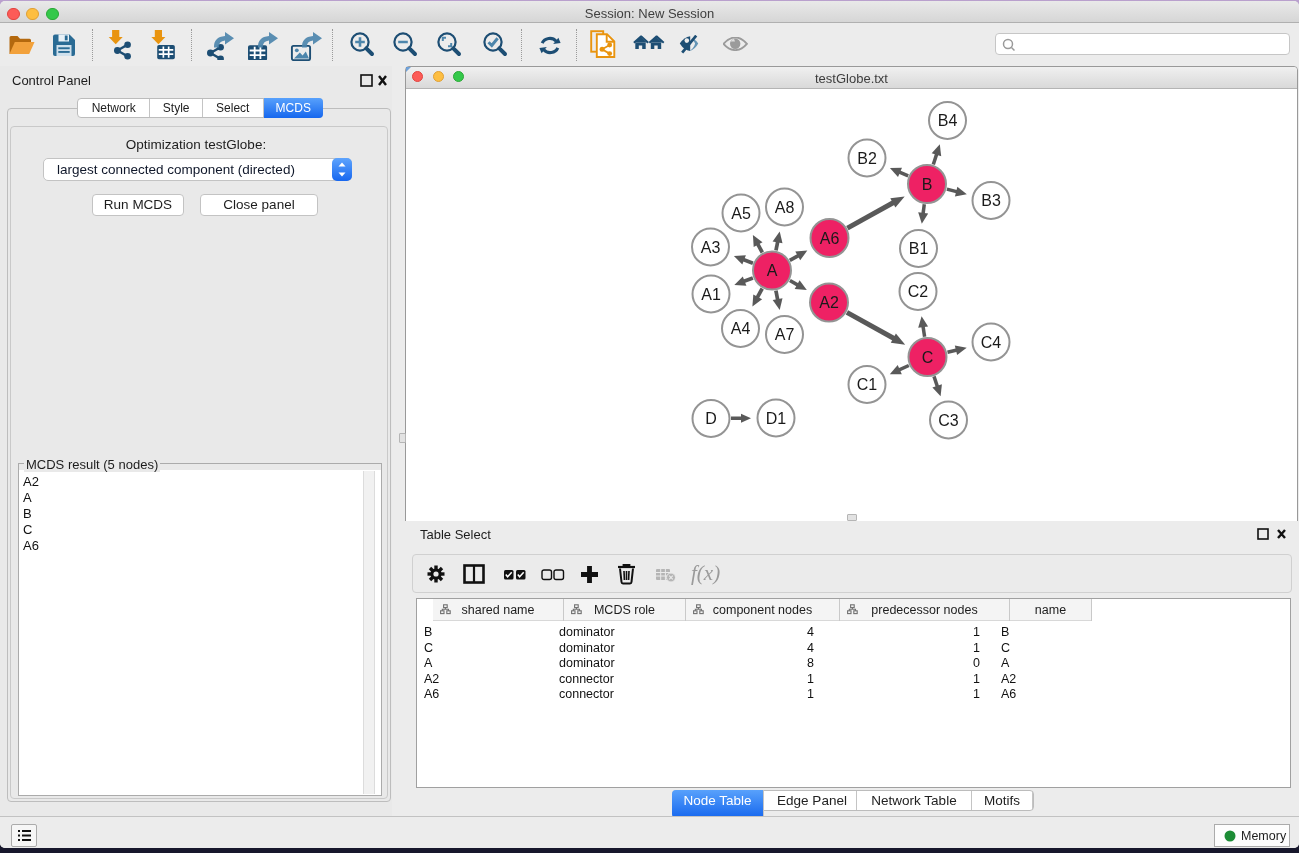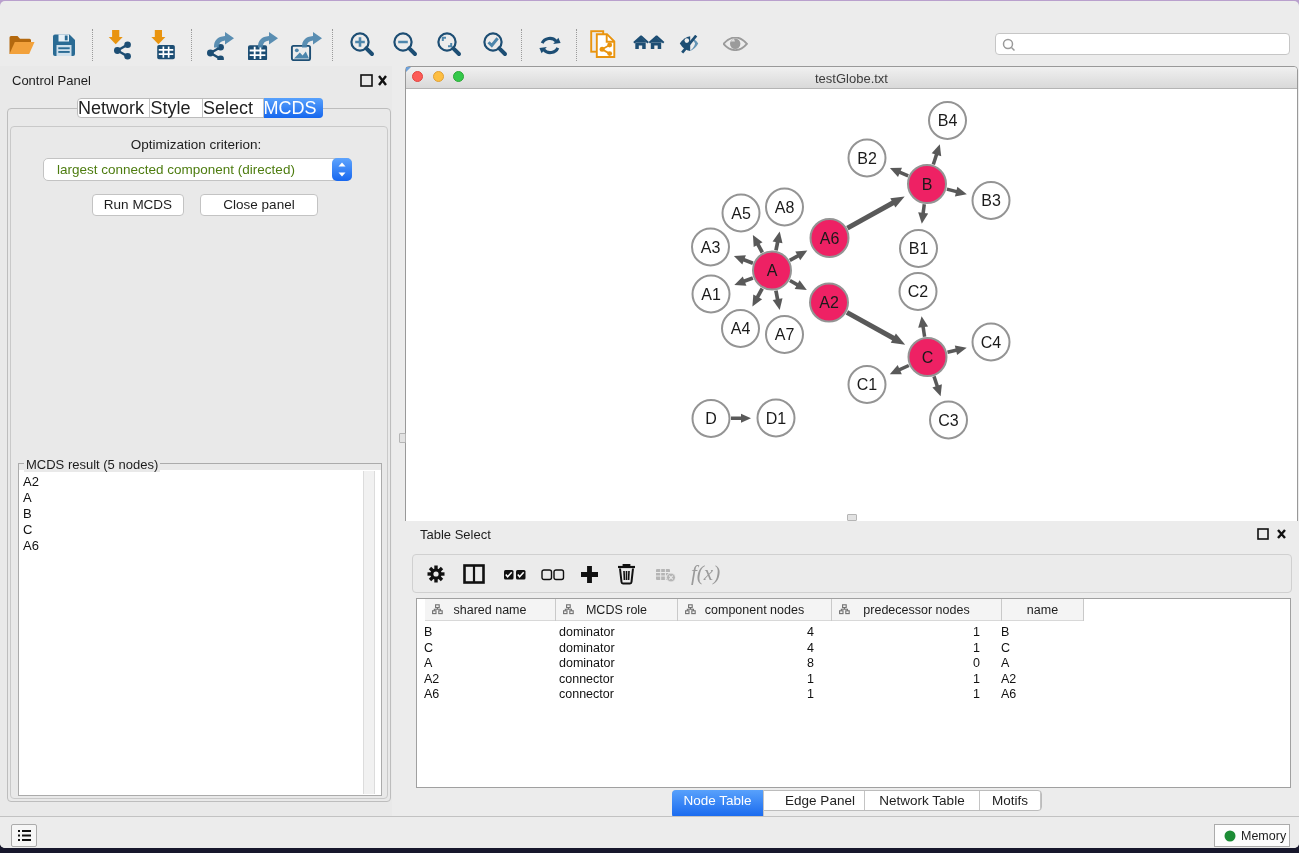--- a/index.html
+++ b/index.html
@@ -10,55 +10,61 @@
 #titlebar{position:absolute;left:0;top:0;width:1299px;height:22px;background:linear-gradient(#e9e9e9,#d6d6d6);border-bottom:1px solid #b0b0b0;border-radius:5px 5px 0 0}
 #titlebar .t{position:absolute;top:5px;width:100%;text-align:center;font-size:13px;color:#404040}
 #toolbar{position:absolute;left:0;top:23px;width:1299px;height:42px;background:#ececec}
 .sep{position:absolute;top:5px;height:32px;width:0;border-left:1px dotted #9a9a9a}
 #search{position:absolute;left:995px;top:9px;width:295px;height:22px;background:#fff;border:1px solid #c6c6c6;border-radius:4px}
 #cpanel{position:absolute;left:0;top:65px;width:392px;height:750px;background:#e9e9e9}
 #cpanel .hdr{position:absolute;left:12px;top:72px;font-size:13px;color:#1d1d1d}
 #cpbox{position:absolute;left:7px;top:107px;width:384px;height:694px;border:1px solid #bdbdbd;border-radius:4px;background:#e9e9e9}
 #cpbox2{position:absolute;left:10px;top:125px;width:378px;height:673px;border:1px solid #c9c9c9;border-radius:4px;background:#e9e9e9}
 #tabs{position:absolute;left:77px;top:97px;width:246px;height:20px;background:#fff;border:1px solid #bcbcbc;border-radius:4px;display:flex;z-index:5}
-#tabs .tab{font-size:18px;color:#222;text-align:left;line-height:19px;border-right:1px solid #c4c4c4}
+#tabs .tab{font-size:12px;color:#222;text-align:center;line-height:19px;border-right:1px solid #c4c4c4}
 #tabs .tab.sel{background:linear-gradient(#58a1fc,#1667ee);color:#fff;border:none;border-radius:0 4px 4px 0;margin:-1px -1px -1px 0;height:20px;line-height:20px}
 #optlbl{position:absolute;left:0;top:136px;width:392px;text-align:center;font-size:13.5px;color:#1d1d1d}
 #combo{position:absolute;left:43px;top:157px;width:309px;height:23px;background:#fff;border:1px solid #c3c3c3;border-radius:5px}
-#combo .txt{position:absolute;left:13px;top:3px;font-size:13.5px;color:#4d7c0f}
+#combo .txt{position:absolute;left:13px;top:3px;font-size:13.5px;color:#0f172a}
 #combo .btn{position:absolute;right:-1px;top:-1px;width:20px;height:23px;background:linear-gradient(#5ea4fd,#1767ef);border-radius:5px;}
 .pbtn{position:absolute;height:22px;background:#fff;border:1px solid #c3c3c3;border-radius:4px;font-size:13.5px;color:#1d1d1d;text-align:center;line-height:20px}
 #mcdsbox{position:absolute;left:18px;top:462px;width:364px;height:333px;border:1px solid #ababab}
 #mcdstitle{position:absolute;left:24px;top:456px;font-size:13px;color:#1d1d1d;background:#e9e9e9;padding:0 2px;z-index:3}
 #mcdslist{position:absolute;left:19px;top:469px;width:362px;height:325px;background:#fff}
 #mcdslist .sb{position:absolute;right:6px;top:1px;width:12px;height:323px;background:#f1f1f1;border-left:1px solid #dcdcdc;border-right:1px solid #dcdcdc}
 #mcdslist .it{position:absolute;left:4px;font-size:13px;color:#111}
 #netwin{position:absolute;left:405px;top:65px;width:893px;height:524px;background:#fff;border:1px solid #999;border-radius:4px 4px 0 0}
 #nettb{position:absolute;left:0;top:0;width:891px;height:22px;background:linear-gradient(#f0f0f0,#d9d9d9);border-bottom:1px solid #b4b4b4;border-radius:4px 4px 0 0}
 #nettb .t{position:absolute;top:4px;width:100%;text-align:center;font-size:13px;color:#3d3d3d}
 #graph{position:absolute;left:0px;top:22px}
 #tpanel{position:absolute;left:399px;top:520px;width:900px;height:295px;background:#ececec}
 #tpanel .hdr{position:absolute;left:21px;top:6px;font-size:13px;color:#1d1d1d}
 #ttoolbox{position:absolute;left:13px;top:33px;width:880px;height:39px;border:1px solid #d0d0d0;border-radius:4px;background:#ebebeb}
 #ttable{position:absolute;left:17px;top:77px;width:875px;height:190px;background:#fff;border:1px solid #a0a0a0}
-#thead{position:absolute;left:8px;top:0;width:659px;height:22px;background:#f4f4f4;border-bottom:1px solid #d8d8d8}
+#thead{position:absolute;left:16px;top:0;width:659px;height:22px;background:#f4f4f4;border-bottom:1px solid #d8d8d8}
 #thead .col{position:absolute;top:0;height:22px;border-right:1px solid #c9c9c9}
 #thead .lbl{position:absolute;top:4px;width:100%;text-align:center;font-size:12.5px;color:#1d1d1d}
 .sic{position:absolute;left:7px;top:5px}
 .cell{position:absolute;font-size:12.5px;color:#111}
 #btabs{position:absolute;left:273px;top:269px;height:21px;display:flex;background:#fff;border:1px solid #bcbcbc;border-radius:4px}
 #btabs .tab{font-size:13.5px;color:#222;text-align:center;line-height:20px;border-right:1px solid #c4c4c4}
-#btabs .tab.sel{background:linear-gradient(#58a1fc,#1667ee);color:#fff;border-radius:4px 0 0 4px;margin:-1px 12px -1px -1px;height:28px;line-height:22px}
+#btabs .tab.sel{background:linear-gradient(#58a1fc,#1667ee);color:#fff;border-radius:4px 0 0 4px;margin:-1px 4px -1px -1px;height:28px;line-height:22px}
 #statusbar{position:absolute;left:0;top:815px;width:1299px;height:33px;background:#ececec;border-top:1px solid #c2c2c2}
 #memb{position:absolute;right:9px;top:7px;width:76px;height:23px;background:#fdfdfd;border:1px solid #ababab;font-size:12.5px;color:#1d1d1d}
 #listb{position:absolute;left:11px;top:7px;width:26px;height:23px;background:#f6f6f6;border:1px solid #ababab;border-radius:2px}
 </style></head><body>
 <div id="desktop"></div>
 <div id="desktopb"></div>
 <div id="win">
+<div id="titlebar">
+  <div class="tl" style="left:7px;top:6.5px;background:#fc5b57;border:1px solid #e2443f"></div>
+  <div class="tl" style="left:26.3px;top:6.5px;background:#fdbe41;border:1px solid #e0a035"></div>
+  <div class="tl" style="left:46.3px;top:6.5px;background:#34c84a;border:1px solid #2aa836"></div>
+  <div class="t">Session: New Session</div>
+</div>
 <div id="toolbar">
 <svg style="position:absolute;left:8px;top:9px" width="27" height="22" viewBox="0 0 27 22">
         <path d="M1.5 21 L1.5 4.5 Q1.5 3 3 3 L9.5 3 L12 5.8 L21.5 5.8 Q23 5.8 23 7.3 L23 9" fill="#b4690e"></path>
 <path d="M1.5 21 L6.8 9 L26.5 9 L21.2 21 Z" fill="#f2a13b"></path>
       </svg>
 <svg style="position:absolute;left:52px;top:9px" width="24" height="24" viewBox="0 0 24 24">
         <path d="M1 3.5 Q1 1.5 3 1.5 L17.5 1.5 L23 7 L23 21 Q23 23 21 23 L3 23 Q1 23 1 21 Z" fill="#2a6b94"></path>
 <path d="M6.5 1.5 L17 1.5 L17 8.5 L6.5 8.5 Z" fill="#e8f1f7"></path>
         <rect x="12.8" y="2.5" width="2.8" height="4.8" fill="#2a6b94"></rect>
 <rect x="4.5" y="12" width="15" height="11" fill="#cfe0ec"></rect>
@@ -216,21 +222,21 @@
       </svg>
 </div>
 <div id="cpbox"></div>
 <div id="cpbox2"></div>
 <div id="tabs">
   <div class="tab" style="width:73px">Network</div>
   <div class="tab" style="width:53px">Style</div>
   <div class="tab" style="width:61px">Select</div>
   <div class="tab sel" style="width:60px">MCDS</div>
 </div>
-<div id="optlbl">Optimization criterion:</div>
+<div id="optlbl">Optimization testGlobe:</div>
 <div id="combo">
       <span class="txt">largest connected component (directed)</span>
   <div class="btn"><svg width="20" height="23">
           <path d="M10 4.5 L6.5 8.5 L13.5 8.5 Z" fill="#fff"></path>
           <path d="M10 18.5 L6.5 14.5 L13.5 14.5 Z" fill="#fff"></path>
         </svg></div>
 </div>
 <div class="pbtn" style="left:92px;top:193px;width:92px">Run MCDS</div>
 <div class="pbtn" style="left:200px;top:193px;width:118px">Close panel</div>
 <div id="mcdstitle">MCDS result (5 nodes)</div>

